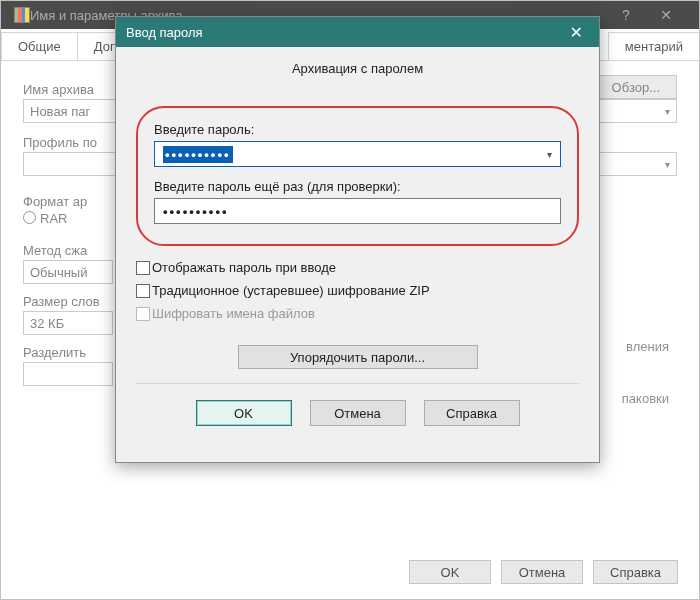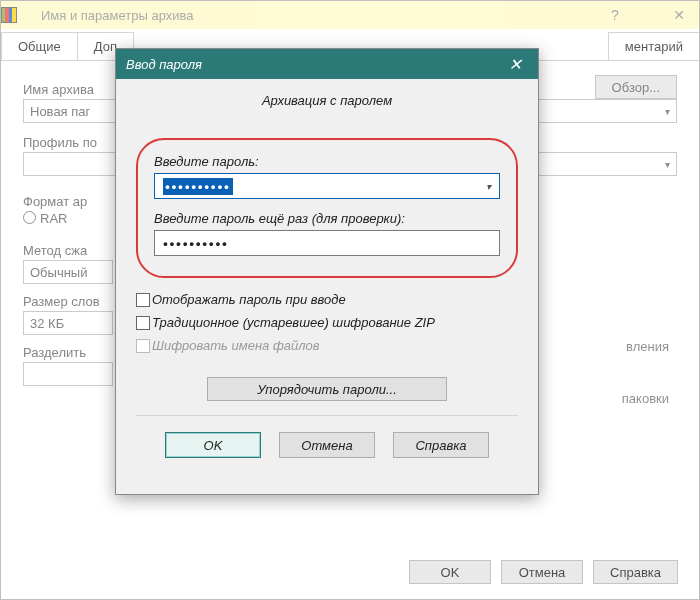--- a/index.html
+++ b/index.html
@@ -1,20 +1,20 @@
 <!DOCTYPE html>
 <html><head>
 <meta charset="utf-8">
 <style>
 * { box-sizing: border-box; font-family: 'Segoe UI', Tahoma, sans-serif; }
 body { margin: 0; background: #fff; width: 700px; height: 600px; overflow: hidden; position: relative; }
 
 
 .parent-window { width: 700px; height: 600px; border: 1px solid #c0c0c0; }
-.parent-titlebar { height: 28px; background: #fef9c3; display: flex; align-items: center; padding: 0 0; color: #888; font-size: 13px; opacity: 0.7; gap: 24px; }
+.parent-titlebar { height: 28px; background: #000000; display: flex; align-items: center; padding: 0 13px; color: #888; font-size: 13px; opacity: 0.7; }
 .parent-titlebar .spacer { flex: 1; }
 .parent-titlebar .sysbtn { width: 40px; text-align: center; font-size: 14px; color: #888; }
 
 .tabs { display: flex; border-bottom: 1px solid #c0c0c0; font-size: 13px; opacity: 0.65; }
 .tab { padding: 6px 16px; border: 1px solid #c0c0c0; border-bottom: none; background: #fff; margin-right: -1px; margin-top: 3px; }
 .tab.active { background: #fff; position: relative; z-index: 1; }
 
 .parent-body { padding: 14px 22px; font-size: 13px; color: #444; opacity: 0.65; position: relative; }
 .field-row { margin-bottom: 10px; }
 .field-label { margin-bottom: 2px; }
@@ -22,21 +22,21 @@
 .dropdown-arrow { font-size: 10px; color: #555; }
 .btn { border: 1px solid #adadad; background: #e1e1e1; font-size: 13px; padding: 3px 16px; cursor: pointer; min-height: 24px; display: inline-flex; align-items: center; justify-content: center; }
 .radio { display: inline-flex; align-items: flex-start; gap: 4px; }
 .radio-circle { width: 13px; height: 13px; border: 1px solid #555; border-radius: 50%; display: inline-block; }
 .parent-buttons { position: absolute; right: 22px; bottom: 16px; display: flex; gap: 10px; opacity: 0.7; }
 .parent-buttons .btn { min-width: 82px; }
 
 .right-col-hint { position: absolute; right: 30px; color: #555; font-size: 13px; }
 
 
-.modal { position: absolute; left: 115px; top: 48px; width: 424px; background: #f0f0f0; border: 1px solid #888; box-shadow: 0 4px 16px rgba(0,0,0,0.35); z-index: 10; font-style: italic; }
+.modal { position: absolute; left: 115px; top: 16px; width: 485px; background: #f0f0f0; border: 1px solid #888; box-shadow: 0 4px 16px rgba(0,0,0,0.35); z-index: 10; }
 .modal-titlebar { background: #2b7a78; color: #fff; height: 30px; display: flex; align-items: center; padding: 0 10px; font-size: 13px; }
 .modal-titlebar .spacer { flex: 1; }
 .modal-titlebar .close { font-size: 16px; cursor: pointer; padding: 0 6px; }
 .modal-body { padding: 14px 20px 18px; font-size: 13px; color: #222; }
 .modal-heading { text-align: center; margin-bottom: 30px; font-size: 13px; }
 
 .red-callout { border: 2px solid #d93a3a; border-radius: 28px; padding: 14px 16px 8px; margin-bottom: 14px; }
 .pw-label { margin-bottom: 4px; }
 .pw-input { width: 100%; border: 1px solid #7a7a7a; background: #fff; height: 26px; display: flex; align-items: center; padding: 0 8px; font-size: 13px; margin-bottom: 12px; position: relative; }
 .pw-input.focused { border: 1px solid #0a60b4; }

